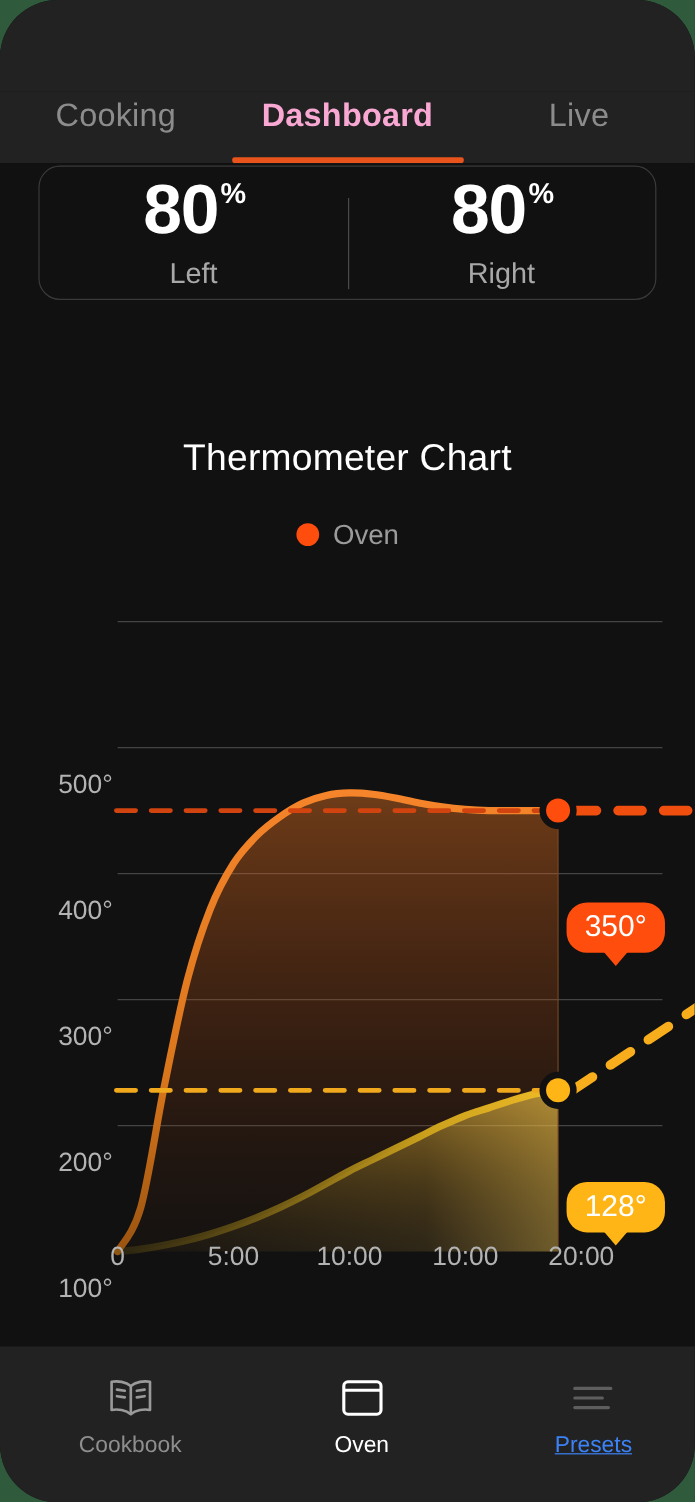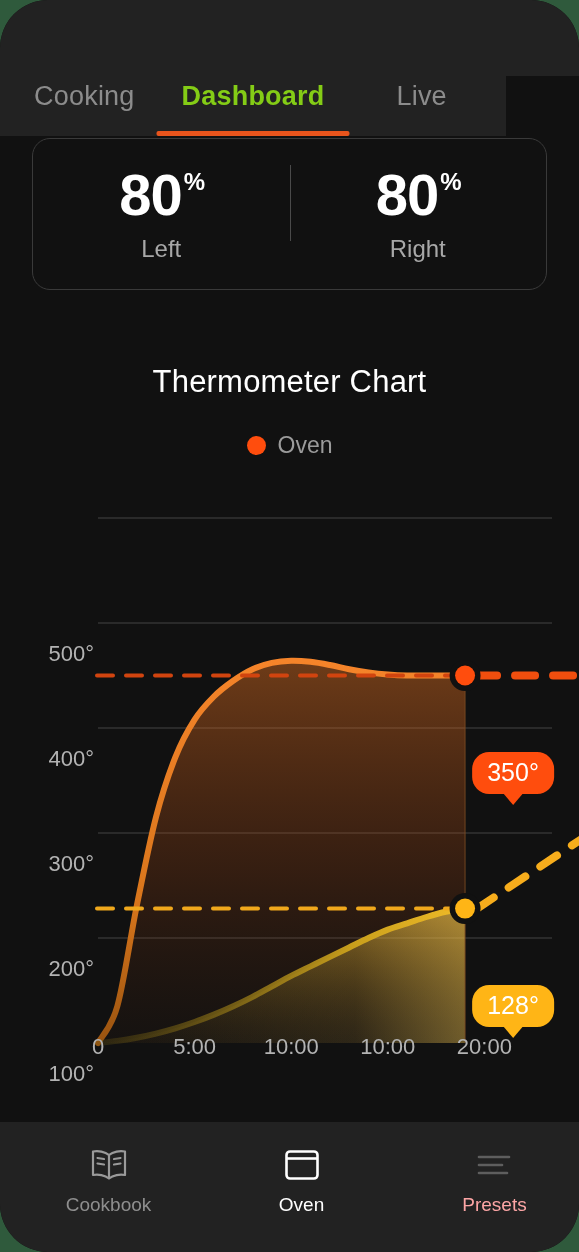--- a/index.html
+++ b/index.html
@@ -17,45 +17,45 @@
   }
 
   
   .top-strip {
     position: absolute; left: 0; top: 0; width: 579px; height: 76px;
     background: #222222;
   }
 
   
   .tabbar {
-    position: absolute; left: 0; top: 76px; width: 506px; height: 60px;
+    position: absolute; left: 0; top: 76px; width: 579px; height: 60px;
     background: #222222;
     display: flex; align-items: flex-start;
   }
   .tab {
     flex: 1; text-align: center; font-size: 27px; letter-spacing: .2px;
     color: #8c8c8c; padding-top: 5px; position: relative; height: 60px;
   }
-  .tab.active { color: #84cc16; font-weight: 700; }
+  .tab.active { color: #f9a8d4; font-weight: 700; }
   .tab.active .tab-underline {
     position: absolute; left: 50%; transform: translateX(-50%);
     bottom: 0; width: 193px; height: 5px; background: #e8541c; border-radius: 2px;
   }
   .tab-underline { display: none; }
   .tab.active .tab-underline { display: block; }
 
   
   .content {
     position: absolute; left: 0; top: 136px; width: 579px; height: 986px;
     background: #111111;
   }
 
   
   .pct-card {
-    position: absolute; left: 32px; top: 2px; width: 515px; height: 152px;
+    position: absolute; left: 32px; top: 2px; width: 515px; height: 112px;
     border: 1px solid #3a3a3a; border-radius: 18px;
     display: flex; align-items: center;
   }
   .pct-col { flex: 1; text-align: center; position: relative; }
   .pct-value {
     font-size: 58px; font-weight: 700; color: #ffffff; line-height: 1;
     display: inline-block; letter-spacing: -1px;
   }
   .pct-sign {
     font-size: 24px; font-weight: 700; color: #ffffff;
@@ -107,21 +107,21 @@
   .bottomnav {
     position: absolute; left: 0; bottom: 0; width: 579px; height: 130px;
     background: #222222;
     display: flex; align-items: flex-start; padding-top: 22px;
   }
   .navitem { flex: 1; text-align: center; padding-left: 24px; }
   .navicon { height: 42px; display: flex; align-items: center; justify-content: center; }
   .navlabel { font-size: 19px; margin-top: 8px; }
   .navitem.dim .navlabel { color: #8e8e8e; }
   .navitem.active .navlabel { color: #ffffff; }
-  .navitem.faint .navlabel { color: #fca5a5; }
+  .navitem.faint .navlabel { color: #3b82f6; text-decoration: underline; }
 </style>
 </head>
 <body>
 
 <div id="phone">
 
   <div class="top-strip"></div>
 
   <div class="tabbar">
     <div class="tab">

